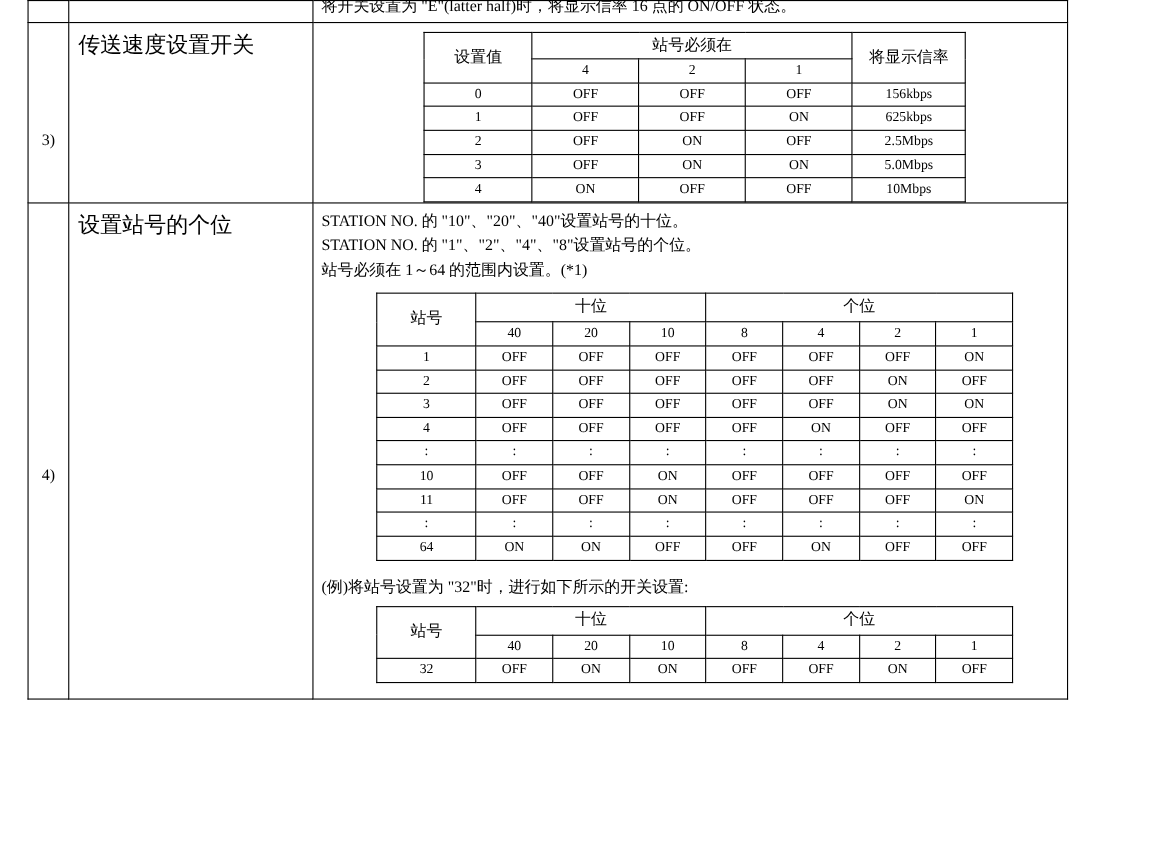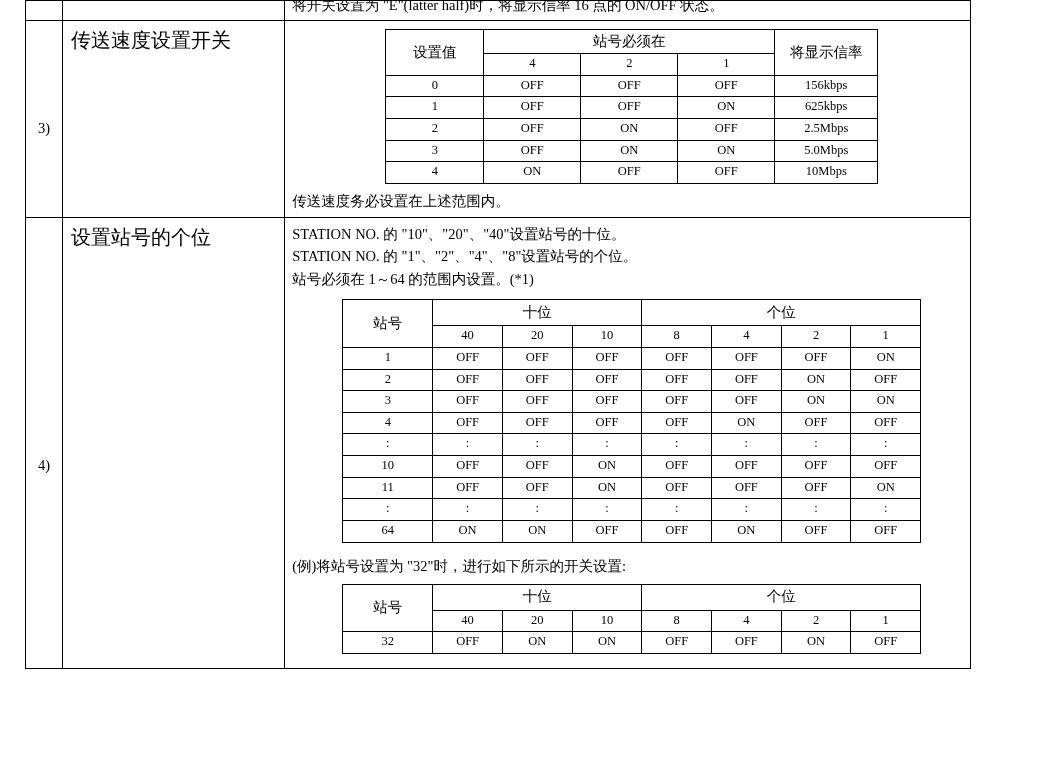--- a/index.html
+++ b/index.html
@@ -182,21 +182,20 @@
                 <tr>
                   <td class="mono">4</td>
                   <td class="mono">ON</td>
                   <td class="mono">OFF</td>
                   <td class="mono">OFF</td>
                   <td class="mono">10Mbps</td>
                 </tr>
               </tbody>
             </table>
           </div>
-          <div class="note-line">传送速度务必设置在上述范围内。</div>
         </td>
       </tr>
 
       <tr>
         <td>
           <div class="cellpad" style="padding-top:238px; text-align:center;">
             <span class="no-label">4)</span>
           </div>
         </td>
         <td>

